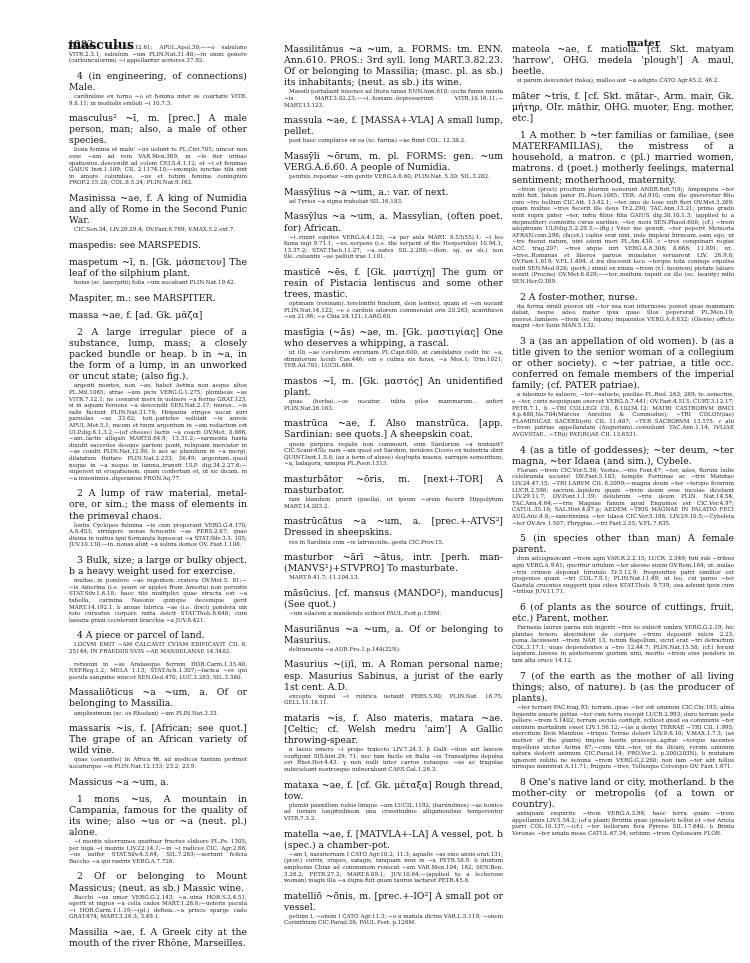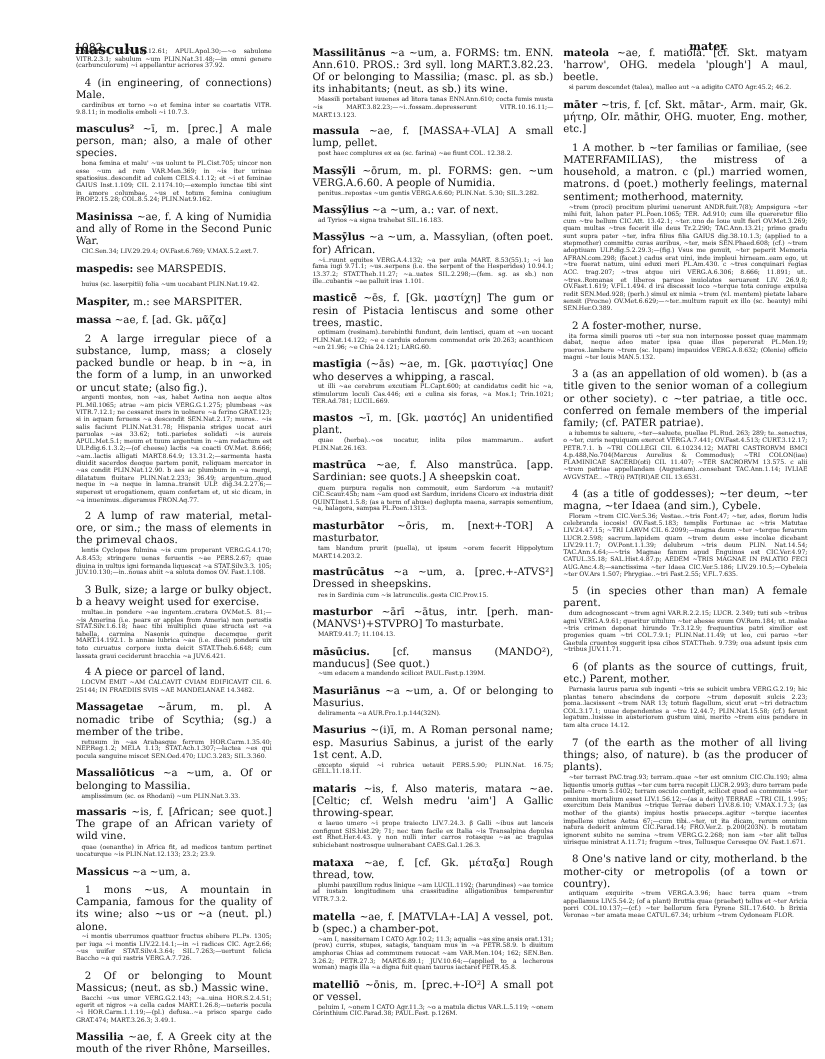--- a/index.html
+++ b/index.html
@@ -9,21 +9,21 @@
   .pageno { position:absolute; left:0; right:0; top:1px; text-align:left; font-size:10px; }
   .hw-right { position:absolute; right:0; top:0; font-weight:bold; font-size:10px; }
   .col { position:absolute; top:43px; width:178px; }
   .col.c1 { left:69px; }
   .col.c2 { left:284px; width:219px; }
   .col.c3 { left:512px; width:222px; }
   .entry { margin-bottom:6px; }
   .def { font-size:9.3px; line-height:11.1px; text-align:justify; margin:0; }
   .sense { font-size:9.3px; line-height:11.1px; text-align:justify; text-indent:8px; margin:2px 0 0 0; }
   .quot { font-size:5.6px; line-height:6.6px; text-align:justify; text-indent:5px; margin:1px 0 0 0; color:#222; }
-  .lemma { font-weight:bold; }
+  .lemma { font-weight:normal; }
 </style>
 </head>
 <body>
 
 <div class="header">
   <span class="hw-left">masculus</span>
   <span class="pageno">1082</span>
   <span class="hw-right">mater</span>
 </div>
 
@@ -40,20 +40,21 @@
       <p class="quot">bona femina et malu' ~us uolunt te PL.Cist.705; uincor non esse ~um ad rem VAR.Men.369; in ~is iter urinae spatiosius..descendit ad colem CELS.4.1.12; et ~i et feminae GAIUS Inst.1.109; CIL 2.1174.10;—exemplo iunctae tibi sint in amore columbae, ~us et totum femina coniugium PROP.2.15.28; COL.8.5.24; PLIN.Nat.9.162.</p>
     </div>
     <div class="entry">
       <p class="def"><span class="lemma">Masinissa</span><span> ~ae, f. A king of Numidia and ally of Rome in the Second Punic War.</span></p>
       <p class="quot">CIC.Sen.34; LIV.29.29.4; OV.Fast.6.769; V.MAX.5.2.ext.7.</p>
     </div>
     <div class="entry">
       <p class="def"><span class="lemma">maspedis:</span><span> see MARSPEDIS.</span></p>
     </div>
     <div class="entry">
+      <p class="def"><span class="lemma">maspetum</span><span> ~ī, n. [Gk. μάσπετον] The leaf of the silphium plant.</span></p>
       <p class="quot">huius (sc. laserpitii) folia ~um uocabant PLIN.Nat.19.42.</p>
     </div>
     <div class="entry">
       <p class="def"><span class="lemma">Maspiter,</span><span> m.: see MARSPITER.</span></p>
     </div>
     <div class="entry">
       <p class="def"><span class="lemma">massa</span><span> ~ae, f. [ad. Gk. μᾶζα]</span></p>
     </div>
     <div class="entry">
       <p class="sense">2 A large irregular piece of a substance, lump, mass; a closely packed bundle or heap. b in ~a, in the form of a lump, in an unworked or uncut state; (also fig.).</p>
@@ -65,21 +66,20 @@
     </div>
     <div class="entry">
       <p class="sense">3 Bulk, size; a large or bulky object. b a heavy weight used for exercise.</p>
       <p class="quot">multae..in pondere ~ae ingentem..cratera OV.Met.5. 81;—~is Amerina (i.e. pears or apples from Ameria) non perustis STAT.Silv.1.6.18; haec tibi multiplici quae structa est ~a tabella, carmina Nasonis quinque decemque gerit MART.14.192.1. b annae lubrica ~ae (i.e. disci) pondera uix toto curuatus corpore iuxta deicit STAT.Theb.6.648; cum lassata graui ceciderunt bracchia ~a JUV.6.421.</p>
     </div>
     <div class="entry">
       <p class="sense">4 A piece or parcel of land.</p>
       <p class="quot">LOCVM EMIT ~AM CALCAVIT CVIAM EDIFICAVIT CIL 6. 25144; IN FRAEDIIS SVIS ~AE MANDELANAE 14.3482.</p>
     </div>
     <div class="entry">
-      <p class="def"><span class="lemma">Massagetae</span><span> ~ārum, m. pl. A nomadic tribe of Scythia; (sg.) a member of the tribe.</span></p>
       <p class="quot">retusum in ~as Arabasque ferrum HOR.Carm.1.35.40; NEP.Reg.1.2; MELA 1.13; STAT.Ach.1.307;—lactea ~es qui pocula sanguine miscet SEN.Oed.470; LUC.3.283; SIL.3.360.</p>
     </div>
     <div class="entry">
       <p class="def"><span class="lemma">Massaliōticus</span><span> ~a ~um, a. Of or belonging to Massilia.</span></p>
       <p class="quot">amplissimum (sc. os Rhodani) ~um PLIN.Nat.3.33.</p>
     </div>
     <div class="entry">
       <p class="def"><span class="lemma">massaris</span><span> ~is, f. [African; see quot.] The grape of an African variety of wild vine.</span></p>
       <p class="quot">quae (oenanthe) in Africa fit, ad medicos tantum pertinet uocaturque ~is PLIN.Nat.12.133; 23.2; 23.9.</p>
     </div>

